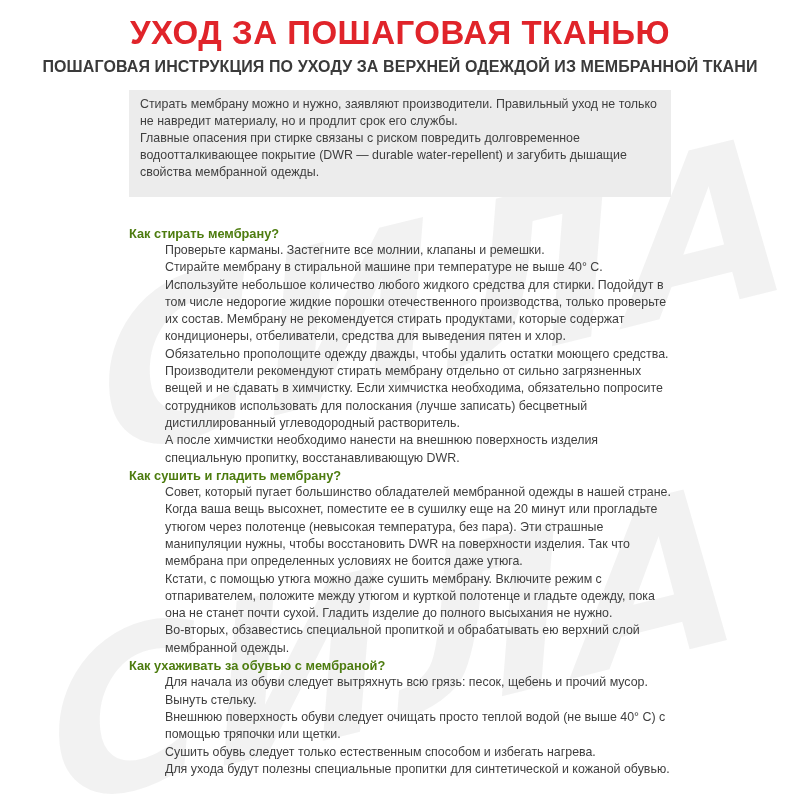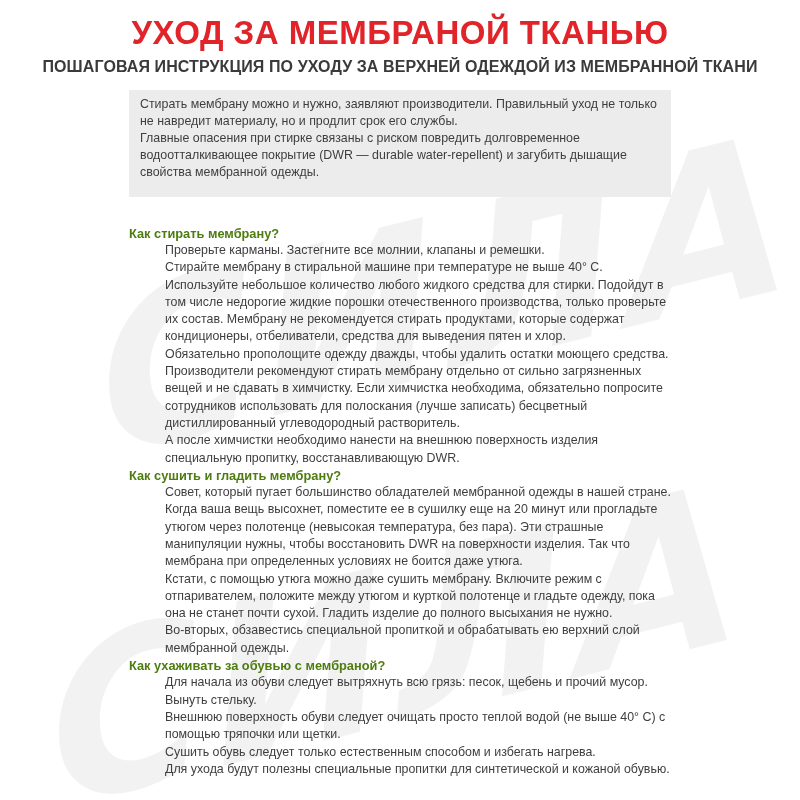--- a/index.html
+++ b/index.html
@@ -85,21 +85,21 @@
 </style>
 </head>
 <body>
 
 <div class="page">
 
   <div class="watermark wm1">СИЛА</div>
   <div class="watermark wm2">СИЛА</div>
 
   <div class="header">
-    <h1 class="title">УХОД ЗА МЕМБРАНОЙ ТКАНЬЮ</h1>
+    <h1 class="title">УХОД ЗА ПОШАГОВАЯ ТКАНЬЮ</h1>
     <div class="subtitle">ПОШАГОВАЯ ИНСТРУКЦИЯ ПО УХОДУ ЗА ВЕРХНЕЙ ОДЕЖДОЙ ИЗ МЕМБРАННОЙ ТКАНИ</div>
   </div>
 
   <div class="content">
     <div class="intro">
       <p>Стирать мембрану можно и нужно, заявляют производители. Правильный уход не только не навредит материалу, но и продлит срок его службы.</p>
       <p>Главные опасения при стирке связаны с риском повредить долговременное водоотталкивающее покрытие (DWR — durable water-repellent) и загубить дышащие свойства мембранной одежды.</p>
     </div>
     <div id="sections">
         <p class="sec-heading">Как стирать мембрану?</p>

